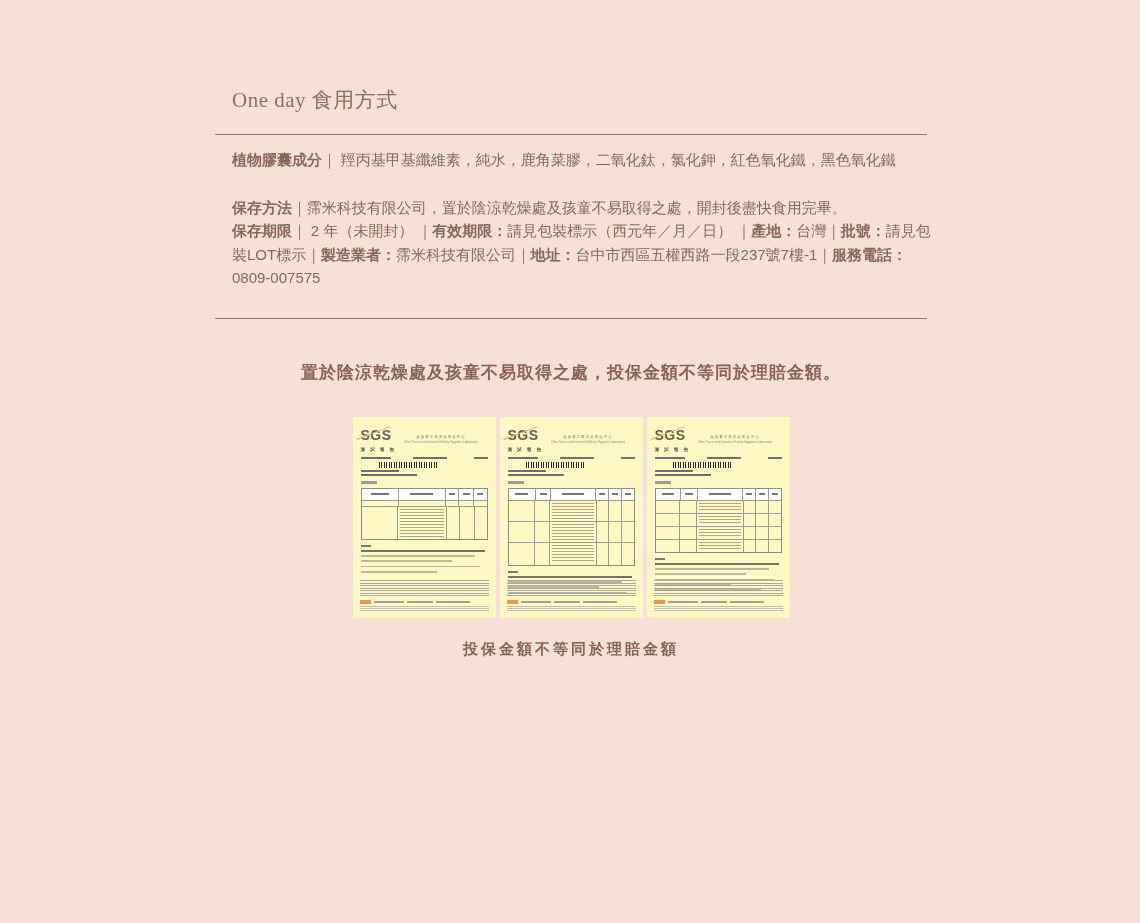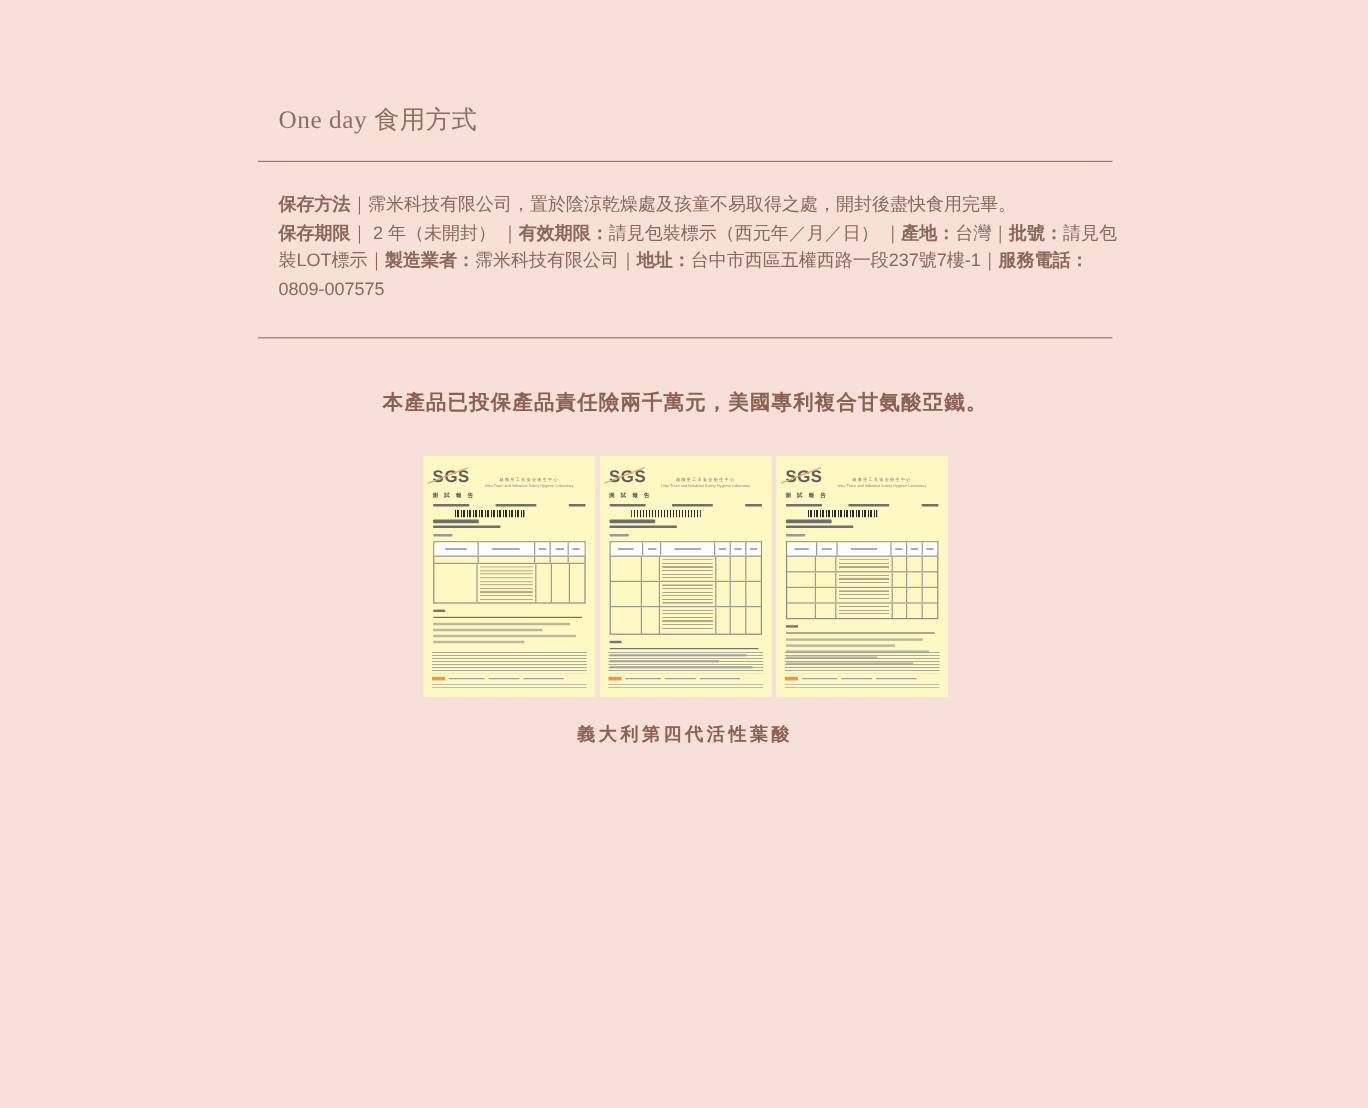--- a/index.html
+++ b/index.html
@@ -115,33 +115,34 @@
 
 <div class="container">
 
   <h1 class="title">One day 食用方式</h1>
 
   <hr class="divider">
 
   <div class="info">
 
 
+    <p class="para-capsule"><span class="b">植物膠囊成分</span><span>｜</span><span> 羥丙基甲基纖維素，純水，鹿角菜膠，二氧化鈦，氯化鉀，紅色氧化鐵，黑色氧化鐵</span></p>
 
     <div class="specs">
 
 
       <p><span class="b">保存方法</span><span>｜</span><span>霈米科技有限公司，置於陰涼乾燥處及孩童不易取得之處，開封後盡快食用完畢。</span></p>
 
       <p><span class="b">保存期限</span><span>｜</span><span> 2 年（未開封） </span><span>｜</span><span class="b">有效期限：</span><span>請見包裝標示（西元年／月／日） </span><span>｜</span><span class="b">產地：</span><span>台灣</span><span>｜</span><span class="b">批號：</span><span>請見包裝LOT標示</span><span>｜</span><span class="b">製造業者：</span><span>霈米科技有限公司</span><span>｜</span><span class="b">地址：</span><span>台中市西區五權西路一段237號7樓-1</span><span>｜</span><span class="b">服務電話：</span><span>0809-007575</span></p>
     </div>
   </div>
 
   <hr class="divider divider-bottom">
 
-  <p class="insurance">本產品已投保產品責任險兩千萬元，美國專利複合甘氨酸亞鐵。</p>
+  <p class="insurance">置於陰涼乾燥處及孩童不易取得之處，投保金額不等同於理賠金額。</p>
 
   <div class="certs">
       <div class="cert">
         <div class="inner"><span class="sgs">SGS</span><div class="lab-head">
             <div class="lab-zh">超微量工業安全衛生中心</div>
             <div class="lab-en">Ultra Trace and Industrial Safety Hygiene Laboratory</div>
           </div><div class="report-type">測 試 報 告</div><div class="meta">
             <div class="bar m1"></div>
             <div class="bar m2"></div>
             <div class="bar m3"></div>
@@ -318,15 +319,15 @@
             <div class="mark"></div>
             <div class="bar" style="width: 30px;"></div>
             <div class="bar" style="width: 26px;"></div>
             <div class="bar" style="width: 34px;"></div>
           </div>
           <div class="base"></div>
         </div>
       </div>
     </div>
 
-  <p class="caption">義大利第四代活性葉酸</p>
+  <p class="caption">投保金額不等同於理賠金額</p>
 
 </div>
 
 </body></html>

